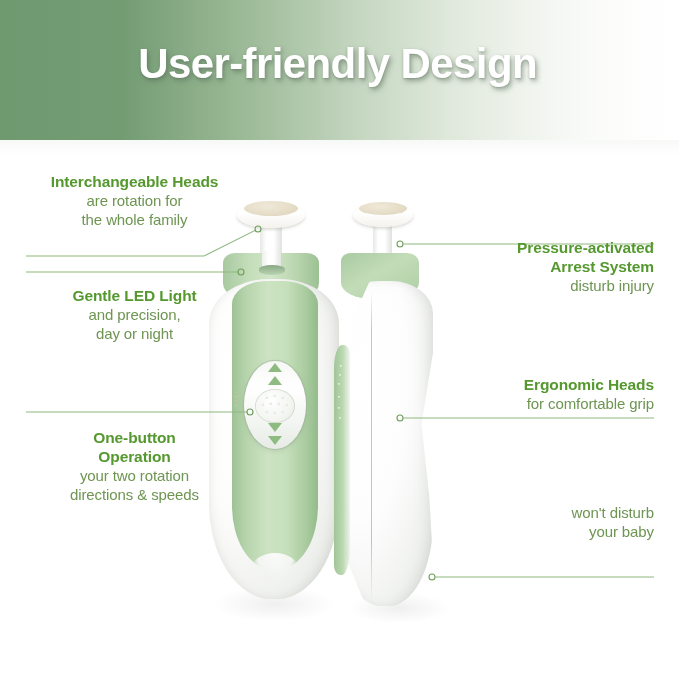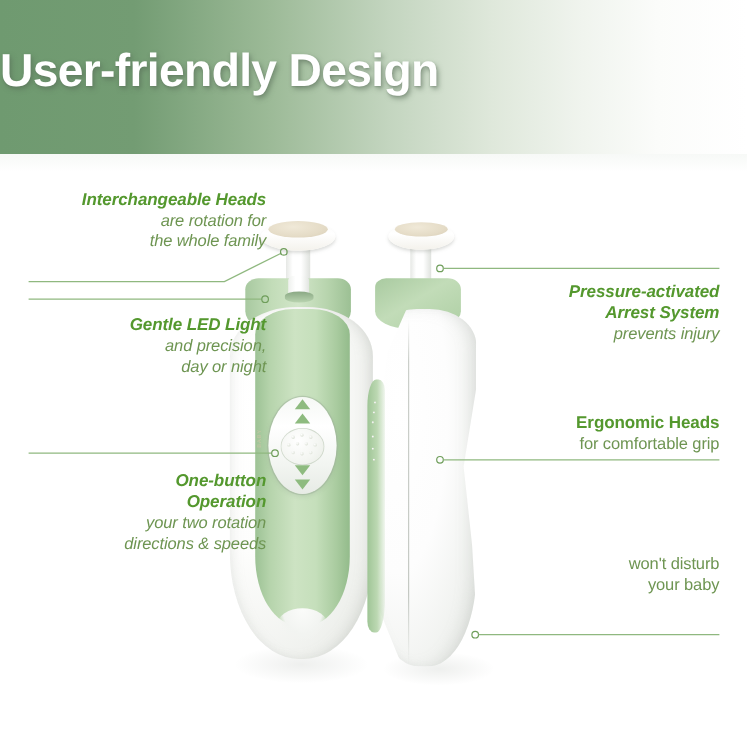--- a/index.html
+++ b/index.html
@@ -12,41 +12,41 @@
   #stage { position: relative; width: 679px; height: 679px; background:#fff; }
 
   
   .header-band {
     position: absolute; left: 0; top: 0; width: 679px; height: 140px;
     background: linear-gradient(to right, #6f9a70 0%, #739c73 18%, #9cba97 36%,
                 #c3d5bf 52%, #dfe8db 66%, #f0f4ee 78%, #fbfcfa 88%, #ffffff 100%);
   }
   .header-title {
     position: absolute; left: 0; top: 40px; width: 537px;
-    text-align: left;
+    text-align: right;
     font-size: 42px; font-weight: bold; letter-spacing: -0.6px;
     color: #ffffff;
     text-shadow: 2px 3px 5px rgba(90,110,90,0.55), 0 1px 2px rgba(80,100,80,0.35);
   }
   .header-fade {
     position:absolute; left:0; top:140px; width:679px; height:16px;
     background: linear-gradient(to bottom, rgba(240,244,240,0.55), rgba(255,255,255,0));
   }
 
   
   .callout { position: absolute; }
   .callout .hd {
     font-size: 15.5px; font-weight: bold; color: #54982e;
     line-height: 19px; letter-spacing: -0.1px;
   }
   .callout .bd {
     font-size: 15px; color: #6e9552; line-height: 19px;
     letter-spacing: -0.1px;
   }
-  .callout.left  { text-align: right; font-style: italic;  }
+  .callout.left  { text-align: center;  }
   .callout.right { text-align: right; }
 
   
   .leader { position: absolute; pointer-events: none; }
   .leader svg { display:block; overflow: visible; }
 
   
   .device { position: absolute; }
 
   
@@ -296,24 +296,24 @@
     <div class="bd">day or night</div>
   </div>
 
   <div class="callout left" style="left:27px; top:428px; width:215px;">
     <div class="hd">One-button</div>
     <div class="hd">Operation</div>
     <div class="bd">your two rotation</div>
     <div class="bd">directions &amp; speeds</div>
   </div>
 
-  <div class="callout right" style="left:432px; top:256px; width:222px;font-style:italic;">
+  <div class="callout right" style="left:432px; top:238px; width:222px;">
     <div class="hd">Pressure-activated</div>
     <div class="hd">Arrest System</div>
-    <div class="bd">prevents injury</div>
+    <div class="bd">disturb injury</div>
   </div>
 
   <div class="callout right" style="left:432px; top:375px; width:222px;">
     <div class="hd">Ergonomic Heads</div>
     <div class="bd">for comfortable grip</div>
   </div>
 
   <div class="callout right" style="left:432px; top:503px; width:222px;">
     <div class="bd">won't disturb</div>
     <div class="bd">your baby</div>

